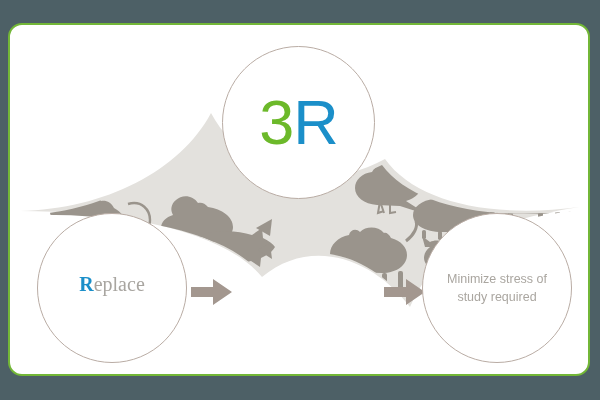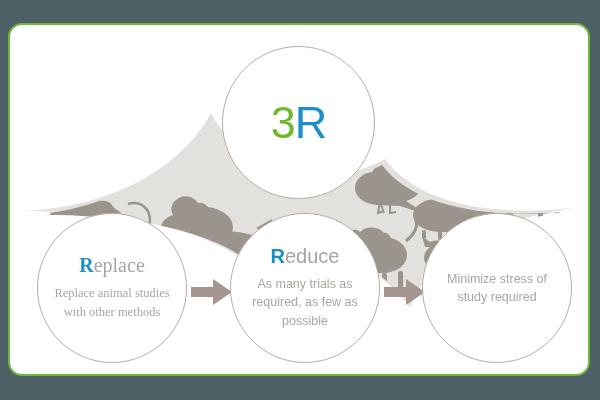--- a/index.html
+++ b/index.html
@@ -60,21 +60,21 @@
   .circle-bottom {
     width: 150px;
     height: 150px;
     top: 188px;
   }
   .circle-replace { left: 27px; font-family: Liberation Serif, serif; }
   .circle-reduce  { left: 220px; }
   .circle-refine  { left: 412px; }
 
   .logo {
-    font-size: 45px;
+    font-size: 63px;
     line-height: 1;
     letter-spacing: -1px;
     font-family: "Liberation Sans", sans-serif;
   }
   .logo .g { color: #6cb92a; }
   .logo .b { color: #1b8fc9; }
 
   .c-title {
     font-size: 20px;
     color: #a8a5a0;
@@ -271,26 +271,21 @@
     <svg class="arrow arrow-2" width="42" height="28" viewBox="0 0 42 28">
       <path d="M 0 9 L 22 9 L 22 1 L 41 14 L 22 27 L 22 19 L 0 19 Z" fill="#a3978f"></path>
     </svg>
 
     <div class="circle circle-top">
       <div class="logo"><span class="g">3</span><span class="b">R</span></div>
     </div>
 
     <div class="circle circle-bottom circle-replace">
       <div class="c-title"><span class="cap">R</span><span>eplace</span></div>
-      <div class="c-body">Replace animal studies with other methods</div>
     </div>
 
-    <div class="circle circle-bottom circle-reduce">
-      <div class="c-title"><span class="cap">R</span><span>educe</span></div>
-      <div class="c-body">As many trials as required, as few as possible</div>
-    </div>
 
     <div class="circle circle-bottom circle-refine">
       <div class="c-body">Minimize stress of study required</div>
     </div>
 
   </div>
 </div>
 
 </body></html>

